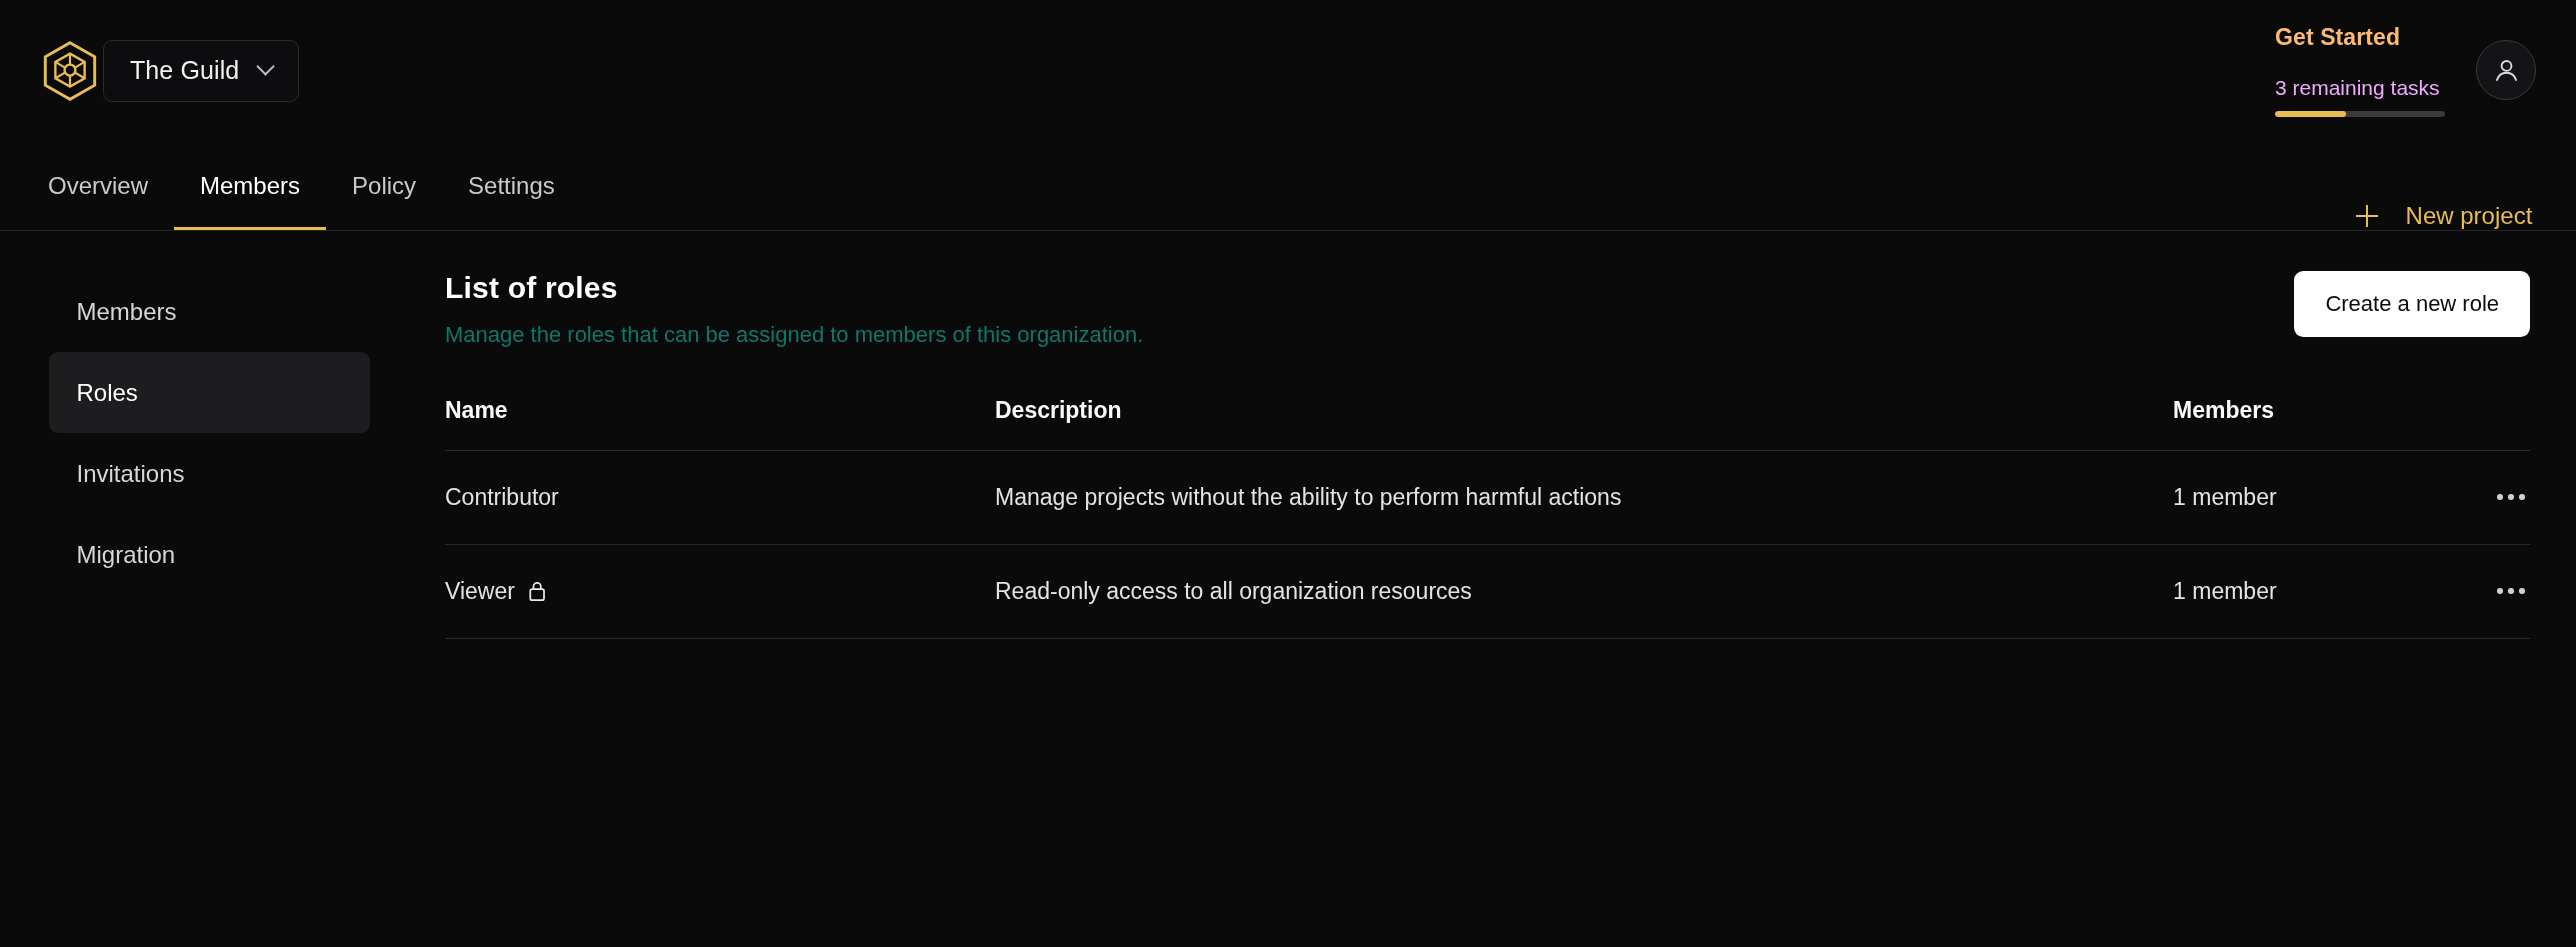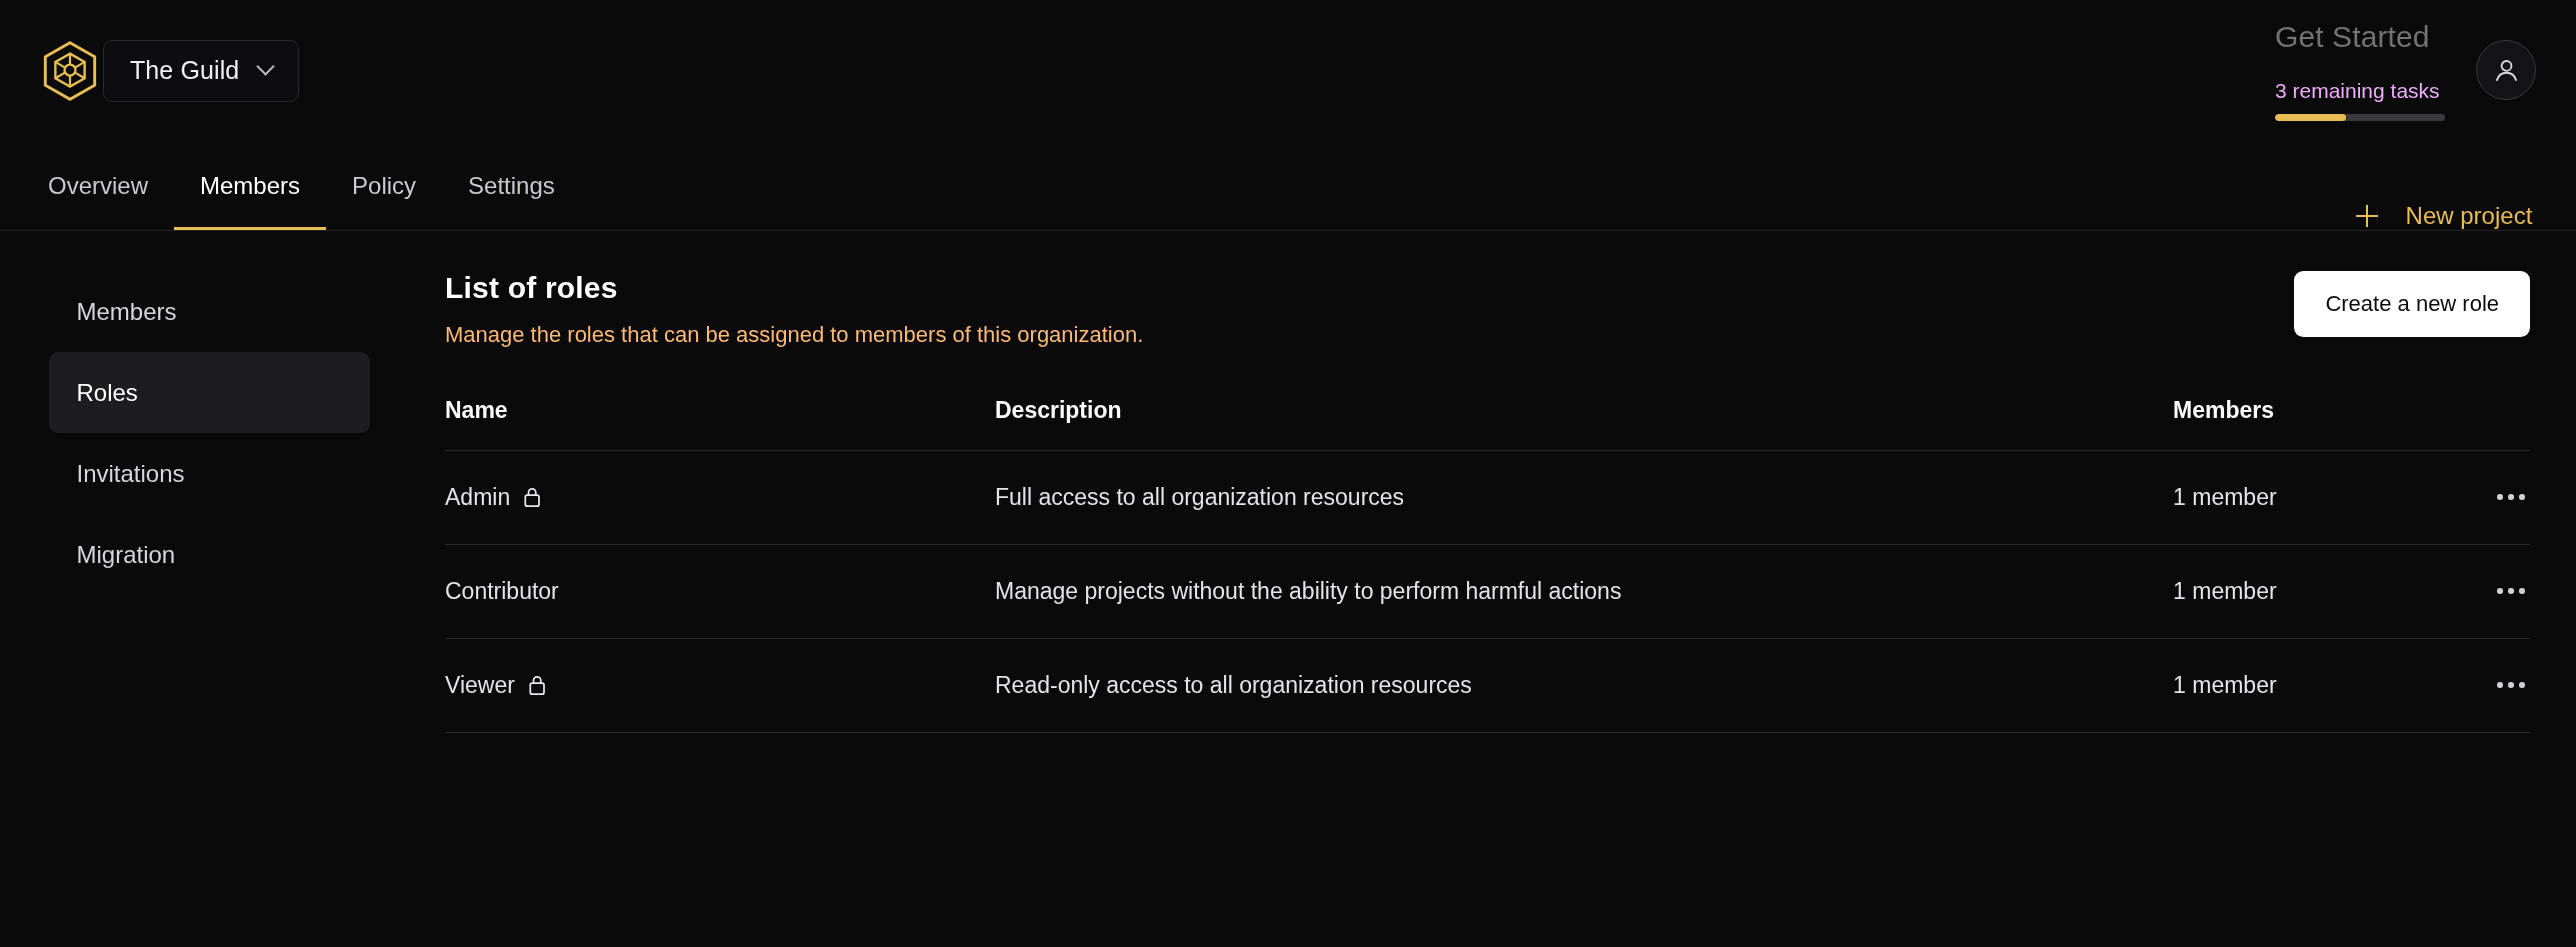--- a/index.html
+++ b/index.html
@@ -58,23 +58,23 @@
   }
 
   .topright {
     margin-left: auto;
     display: flex;
     align-items: center;
     gap: 31px;
   }
   .getstarted { text-align: left; }
   .gs-title {
-    font-size: 30px;
-    font-weight: normal;
-    color: #737373;
+    font-size: 23px;
+    font-weight: bold;
+    color: #fdba74;
     letter-spacing: 0.1px;
   }
   .gs-sub {
     margin-top: 25px;
     font-size: 21px;
     color: #f0abfc;
   }
   .gs-bar {
     margin-top: 11px;
     width: 170px;
@@ -187,21 +187,21 @@
   }
   .page-title {
     font-size: 30px;
     font-weight: bold;
     color: #ffffff;
     letter-spacing: 0.2px;
   }
   .page-sub {
     margin-top: 16.5px;
     font-size: 22px;
-    color: #fdba74;
+    color: #0f766e;
   }
   .create-role {
     margin-left: auto;
     background: #ffffff;
     color: #0b0b0c;
     font-size: 22px;
     font-weight: normal;
     border: none;
     border-radius: 9.2px;
     padding: 20px 31px;
@@ -347,42 +347,20 @@
       <thead>
         <tr>
           <th class="col-name">Name</th>
           <th class="col-desc">Description</th>
           <th class="col-members">Members</th>
           <th class="col-actions"></th>
         </tr>
       </thead>
       <tbody>
 
-        <tr>
-          <td class="col-name">
-            <div class="name-cell">
-              <span>Admin</span>
-              <span class="lock-icon">
-                <svg width="18.3" height="22" viewBox="0 0 20 24" fill="none">
-                  <rect x="2.5" y="10" width="15" height="12" rx="2.2" stroke="#e9e9ee" stroke-width="1.9"></rect>
-                  <path d="M6 10V7a4 4 0 0 1 8 0v3" stroke="#e9e9ee" stroke-width="1.9" fill="none"></path>
-                </svg>
-              </span>
-            </div>
-          </td>
-          <td class="col-desc desc">Full access to all organization resources</td>
-          <td class="col-members members-cell">1 member</td>
-          <td class="col-actions">
-            <div class="dots">
-                <span></span>
-                <span></span>
-                <span></span>
-              </div>
-          </td>
-        </tr>
 
         <tr>
           <td class="col-name">
             <div class="name-cell">
               <span>Contributor</span>
             </div>
           </td>
           <td class="col-desc desc">Manage projects without the ability to perform harmful actions</td>
           <td class="col-members members-cell">1 member</td>
           <td class="col-actions">

